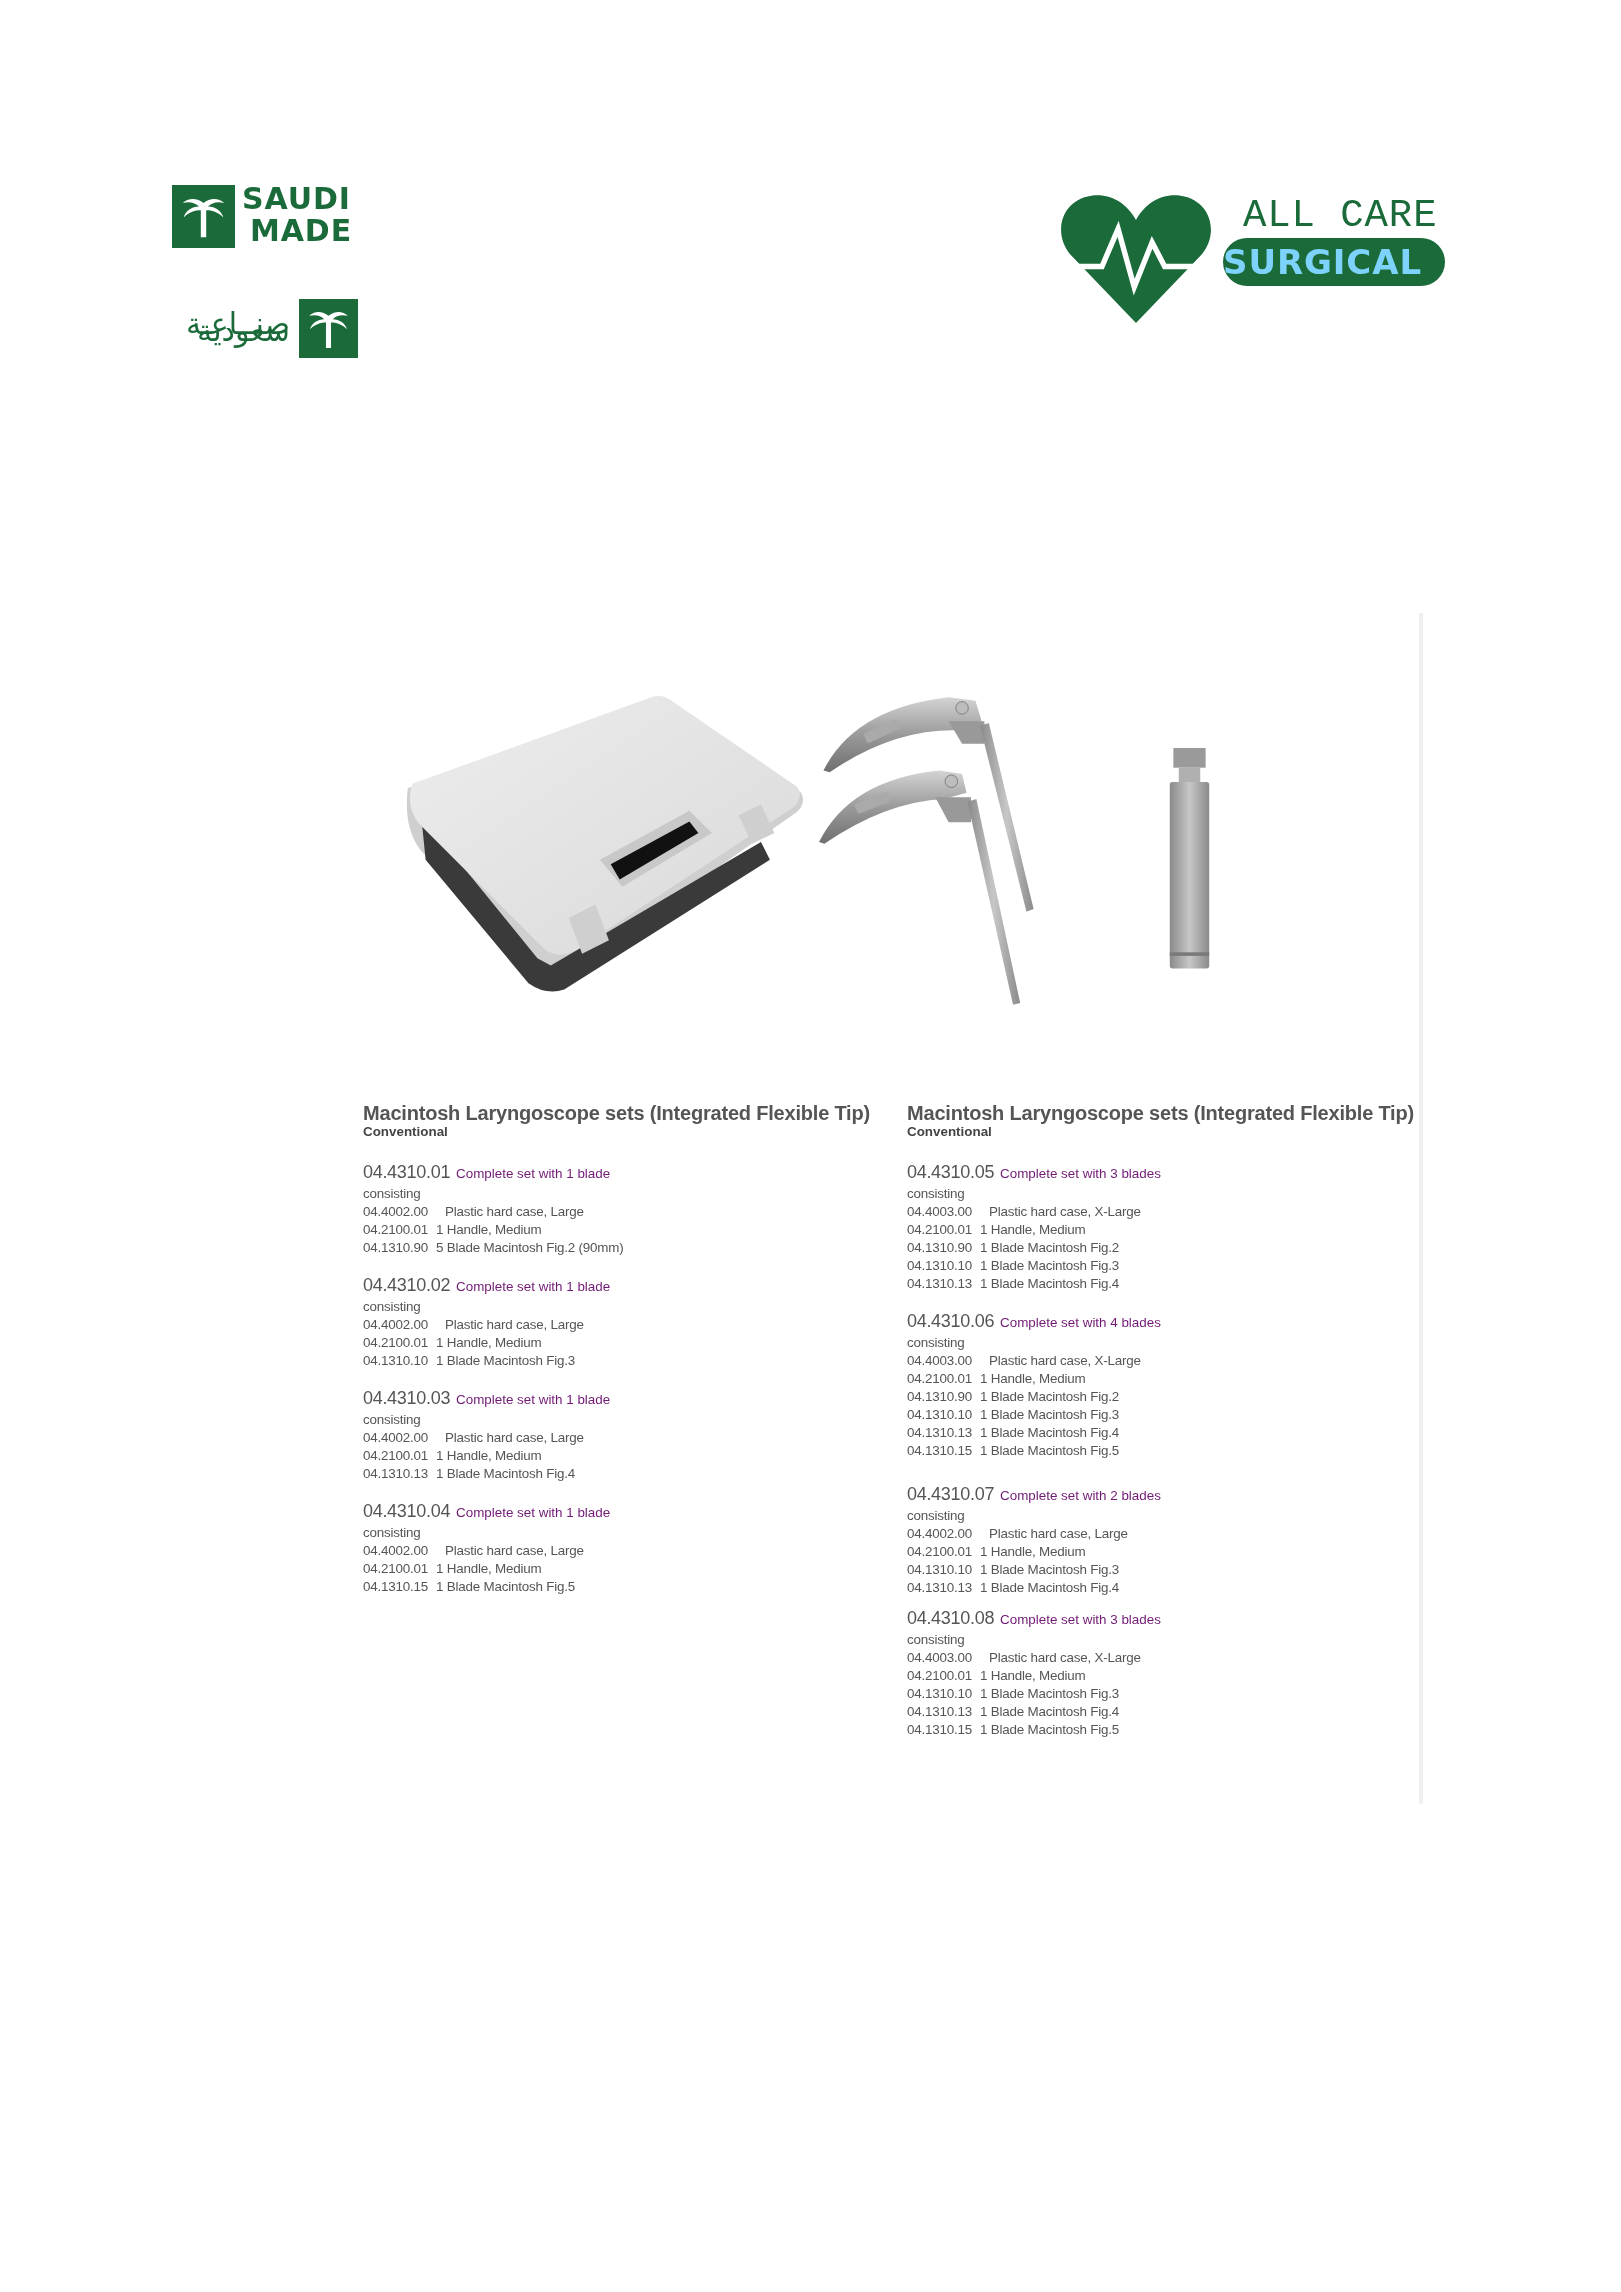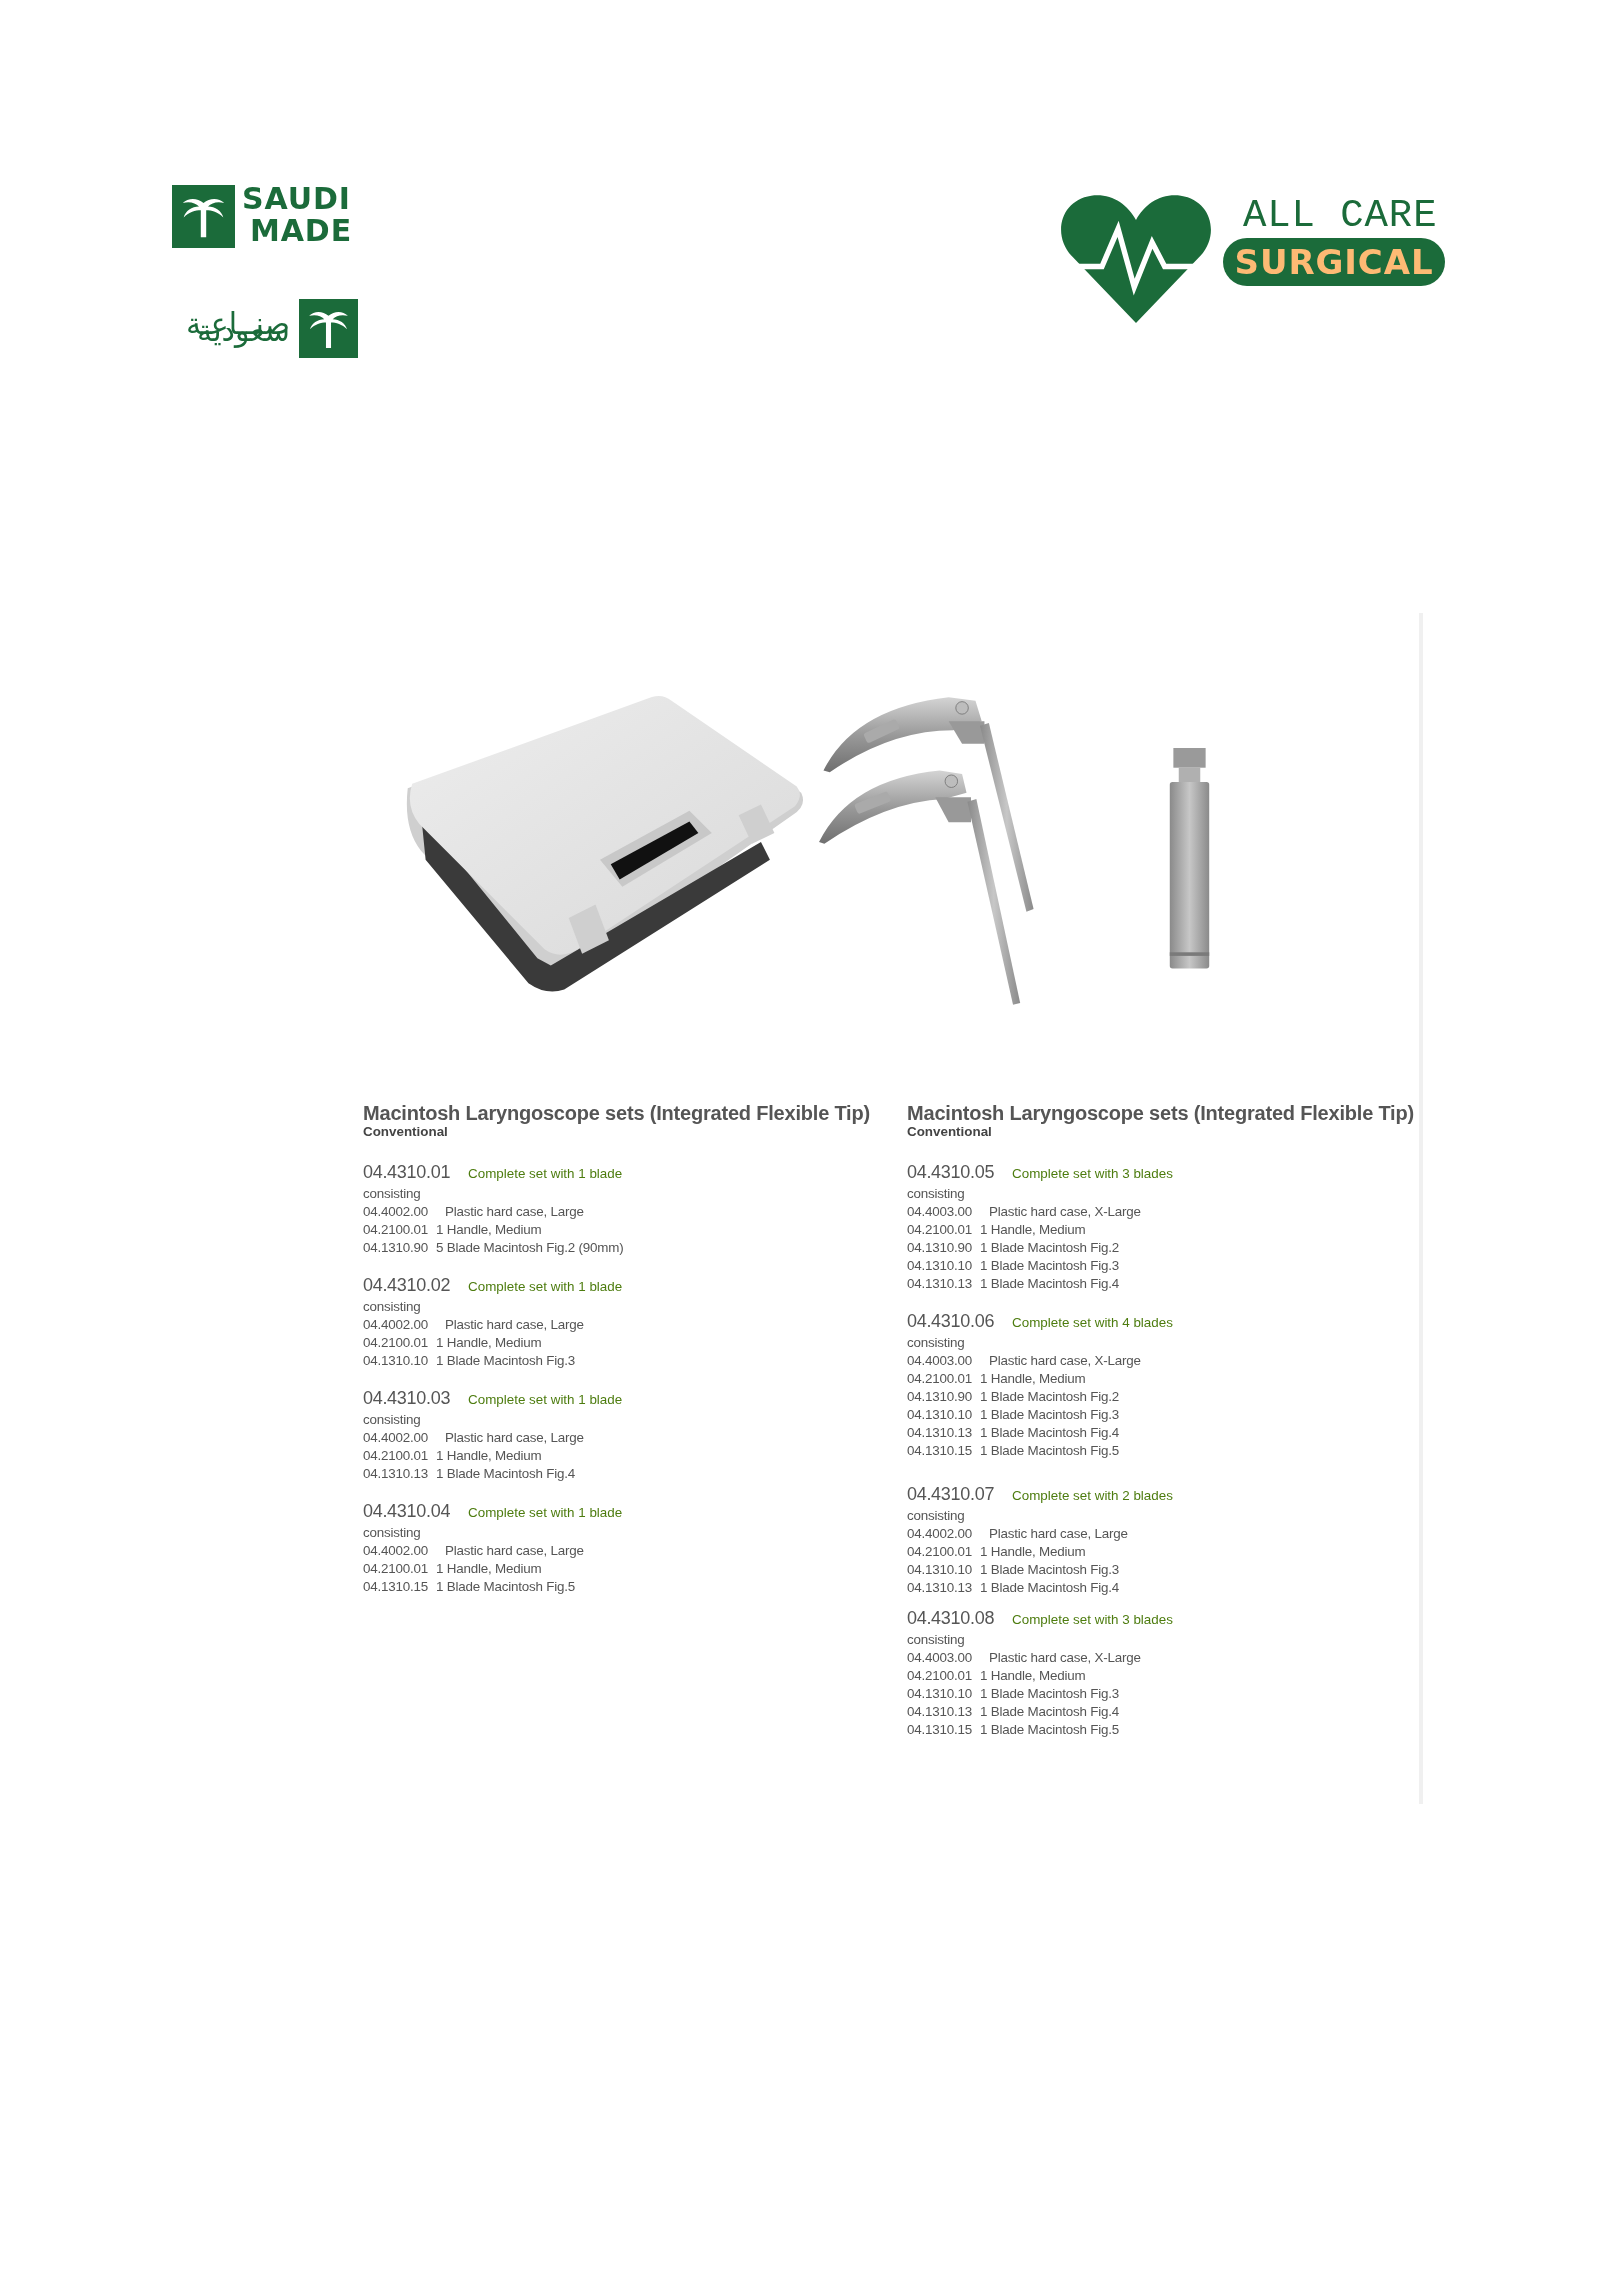--- a/index.html
+++ b/index.html
@@ -6,31 +6,31 @@
   body { width:1621px; height:2293px; position:relative; overflow:hidden; font-family:"Liberation Sans", sans-serif; color:#4a4a4a; }
   .abs { position:absolute; }
 
   
   .sm-box { background:#1b6b3a; }
   .sm-text { color:#1b6b3a; font-family:"DejaVu Sans", sans-serif; font-weight:bold; font-size:30px; line-height:30px; letter-spacing:0.9px; }
   .sm-arabic { color:#1b6b3a; font-family:"DejaVu Sans", sans-serif; font-size:30px; line-height:30px; direction:rtl; text-align:right; }
 
   
   .ac-top { color:#1b6b3a; font-family:Liberation Mono, monospace; font-size:39px; letter-spacing:0.9px; line-height:39px; }
-  .ac-pill { background:#1b6b3a; border-radius:25px; color:#fdba74; font-family:"DejaVu Sans", sans-serif; font-weight:bold; font-size:34px; line-height:48px; text-align:center; letter-spacing:0.9px; }
+  .ac-pill { background:#1b6b3a; border-radius:25px; color:#7dd3fc; font-family:"DejaVu Sans", sans-serif; font-weight:bold; font-size:34px; line-height:48px; text-align:left; letter-spacing:0.9px; }
 
   .vline { background:#f0f0f0; width:3.6px; }
 
   .col { width:502px; }
   .title { font-size:20px; font-weight:bold; color:#555; line-height:19.7px; white-space:nowrap; letter-spacing:-0.2px; }
   .subtitle { font-size:13.4px; font-weight:bold; color:#444; line-height:16px; }
   .block { position:absolute; left:0; }
   .head { white-space:nowrap; line-height:21.5px; }
   .code { font-size:18px; color:#555; letter-spacing:-0.3px; }
-  .desc { font-size:13.4px; color:#4d7c0f; margin-left:18px; }
+  .desc { font-size:13.4px; color:#701a75; margin-left:6px; }
   .line { font-size:13.4px; color:#555; line-height:18px; white-space:nowrap; letter-spacing:-0.2px; }
   .pcode { display:inline-block; width:82px; }
 </style>
 </head>
 <body>
 
 <div class="abs" style="left:172px; top:185px; width:188px; height:161px;">
   <div class="abs sm-box" style="left:0; top:0; width:63px; height:63px;">
     <svg width="63" height="63" viewBox="0 0 70 70">
       <path d="M35 20 C28 14 18 14 12 20 C20 18 26 20 30 24 C22 24 15 29 13 36 C19 30 26 28 32 28 L32 58 L38 58 L38 28 C44 28 51 30 57 36 C55 29 48 24 40 24 C44 20 50 18 58 20 C52 14 42 14 35 20 Z" fill="#ffffff"></path>

